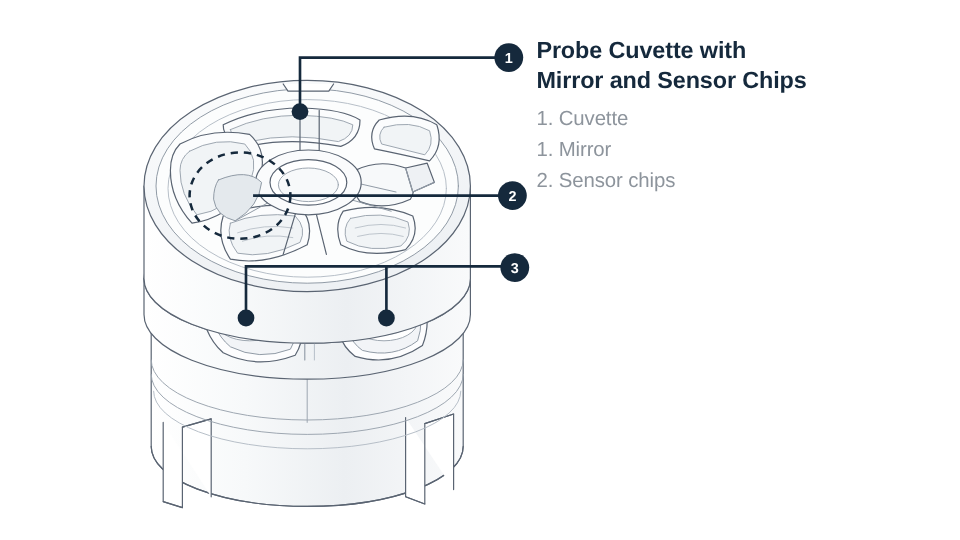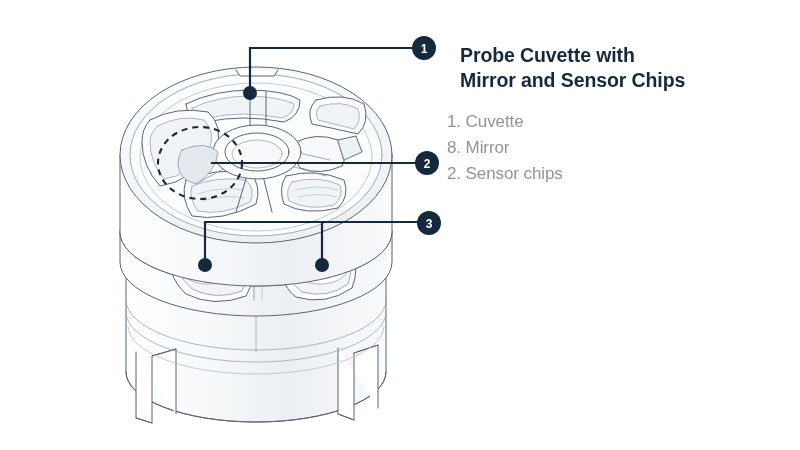--- a/index.html
+++ b/index.html
@@ -27,25 +27,25 @@
     left: 447px;
     top: 30px;
     width: 320px;
   }
   .caption-title {
     color: #15293c;
     font-size: 19.5px;
     font-weight: bold;
     line-height: 25px;
     letter-spacing: -0.1px;
-    margin: 13px;
+    margin: 0;
     white-space: pre-line;
   }
   .caption-list {
-    margin: 16px 0 0 0;
+    margin: 6px 0 0 0;
     padding: 0;
     list-style: none;
   }
   .caption-list li {
     color: #8d949c;
     font-size: 17px;
     line-height: 26px;
     letter-spacing: -0.1px;
     white-space: pre;
   }
@@ -200,18 +200,18 @@
       <circle cx="429" cy="223" r="12" fill="#15293c"></circle>
       <text class="badge-num" x="429" y="227.5" text-anchor="middle">3</text>
     </g>
   </svg>
 
   <div class="caption-block">
     <h1 class="caption-title">Probe Cuvette with
 Mirror and Sensor Chips</h1>
     <ul class="caption-list">
       <li>1. Cuvette</li>
-      <li>8. Mirror</li>
+      <li>1. Mirror</li>
       <li>2. Sensor chips</li>
     </ul>
   </div>
 
 </div>
 
 </body></html>

